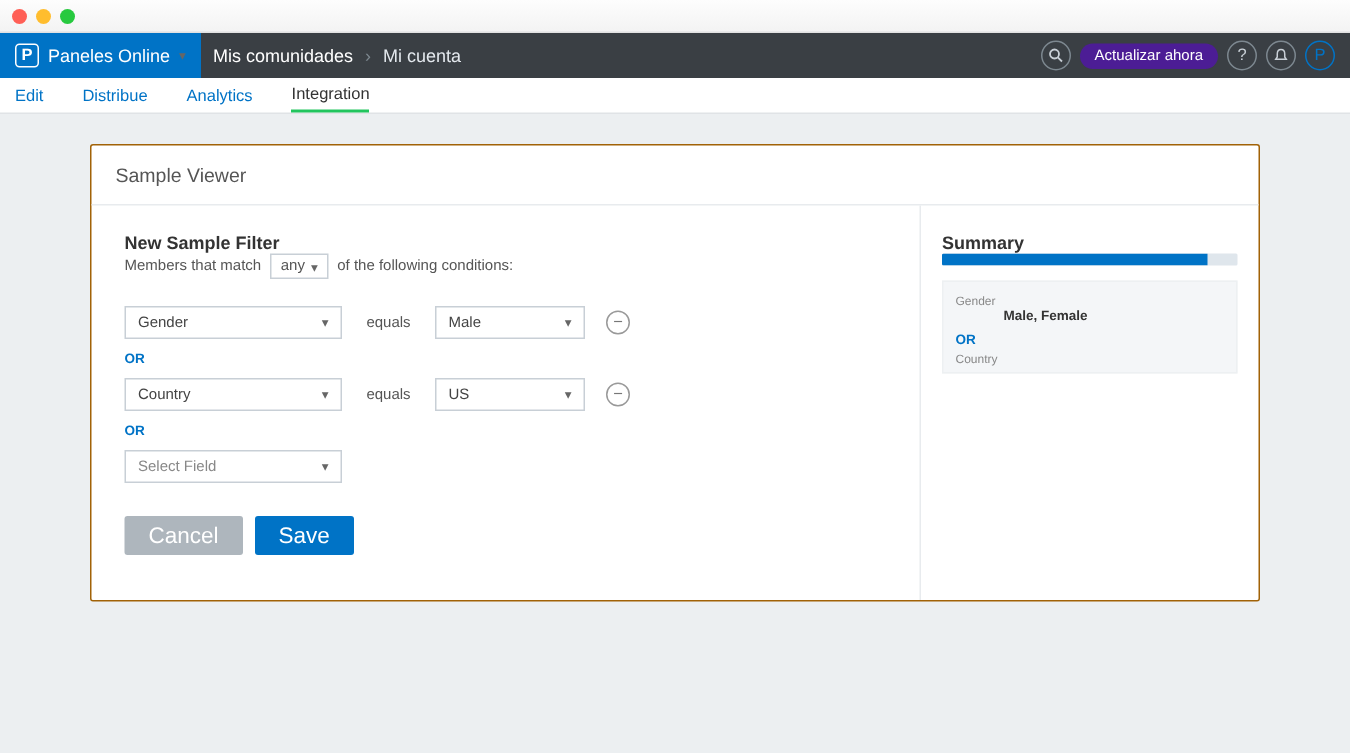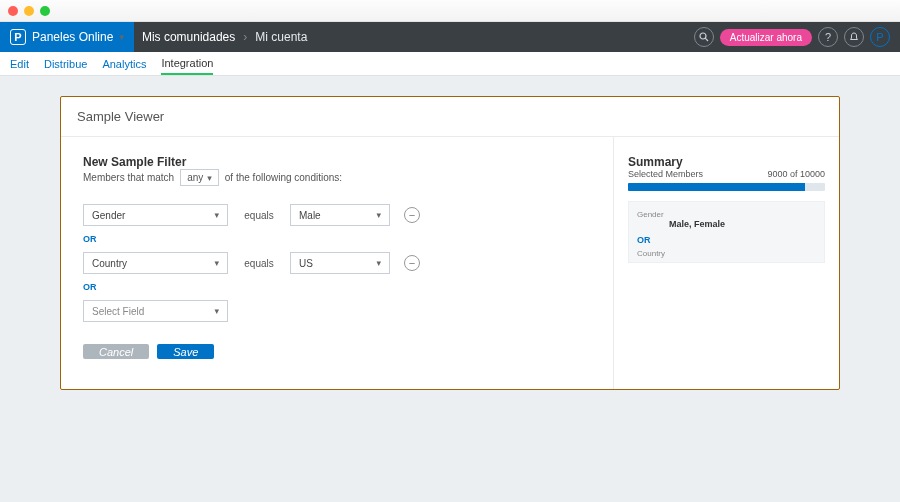--- a/index.html
+++ b/index.html
@@ -51,29 +51,29 @@
   }
   .crumb { display:flex;align-items:center;gap:8px; }
   .crumb .sep { color:#7d8890; }
   .topnav .spacer { flex:1; }
   .topnav .iconcircle {
     width:20px;height:20px;border:1px solid #7d8890;border-radius:50%;
     display:inline-flex;align-items:center;justify-content:center;color:#c8cfd6;font-size:11px;
     margin-left:6px;
   }
   .pill {
-    background:#ec4899;color:#fff;border-radius:11px;padding:3px 10px;font-size:10px;margin-left:6px;
+    background:#4c1d95;color:#fff;border-radius:11px;padding:3px 10px;font-size:10px;margin-left:6px;
   }
   
   .subnav {
     height: 24px;
     background:#fff;
     border-bottom:1px solid #e0e3e6;
     display:flex;align-items:center;
-    gap: 15px;
+    gap: 26px;
     padding: 0 10px;
     font-size:11px;
   }
   .subnav a { color:#0073c6; text-decoration:none; padding:4px 0; }
   .subnav a.active { color:#333; border-bottom:2px solid #22c55e; }
   
   .page {
     padding: 20px 60px;
   }
   .card {
@@ -118,22 +118,22 @@
   .sel.val { width:100px; }
   .op { font-size:10px;color:#555;width:34px;text-align:center; }
   .minuscircle {
     width:16px;height:16px;border:1px solid #999;border-radius:50%;
     display:inline-flex;align-items:center;justify-content:center;color:#777;font-size:11px;
     line-height:1;
   }
   .or { font-size:9px;font-weight:700;color:#0073c6;margin:4px 0 8px 0; }
   .actions { margin-top:22px; display:flex; gap:8px; }
   .btn {
-    height:15px;padding:0 16px;border:none;border-radius:2px;font-size:11px;color:#fff;
-    display:inline-flex;align-items:center;justify-content:center;font-style:italic;
+    height:26px;padding:0 16px;border:none;border-radius:2px;font-size:15px;color:#fff;
+    display:inline-flex;align-items:center;justify-content:center;
   }
   .btn.cancel{background:#aeb6bd;}
   .btn.save{background:#0073c6;}
   
   .sumrow {
     display:flex;justify-content:space-between;font-size:9px;color:#555;margin-bottom:4px;
   }
   .bar {
     height:8px;background:#dfe6ec;border-radius:1px;overflow:hidden;margin-bottom:10px;
   }
@@ -245,24 +245,20 @@
         </div>
 
         <div class="actions">
           <button class="btn cancel">Cancel</button>
           <button class="btn save">Save</button>
         </div>
       </div>
 
       <div class="right">
         <h4>Summary</h4>
-        <div class="sumrow">
-          <span>Selected Members</span>
-          <span>9000 of 10000</span>
-        </div>
         <div class="bar">
           <div class="barfill" style="width: 90%;"></div>
         </div>
         <div class="sumbox">
           <div class="lbl">Gender</div>
           <div class="val">Male, Female</div>
           <div class="or">OR</div>
           <div class="lbl">Country</div>
         </div>
       </div>

